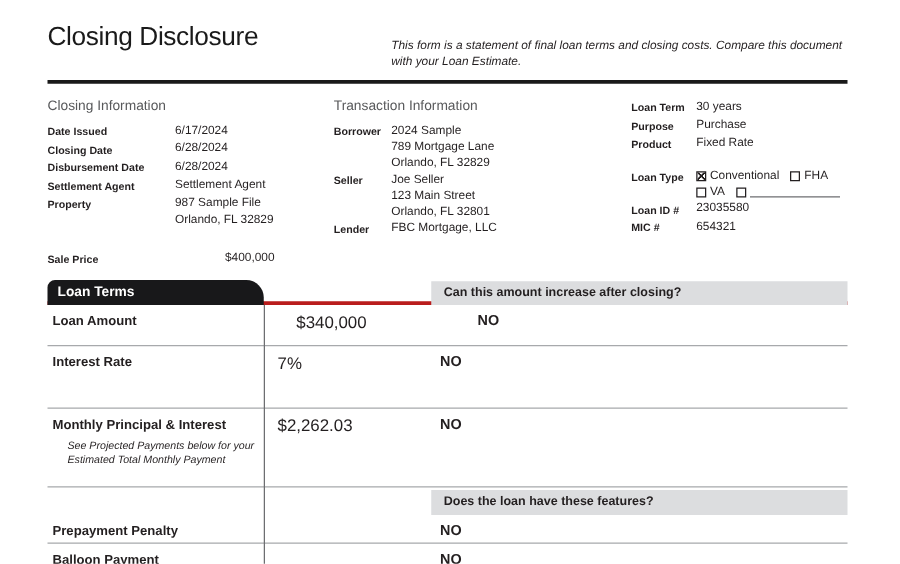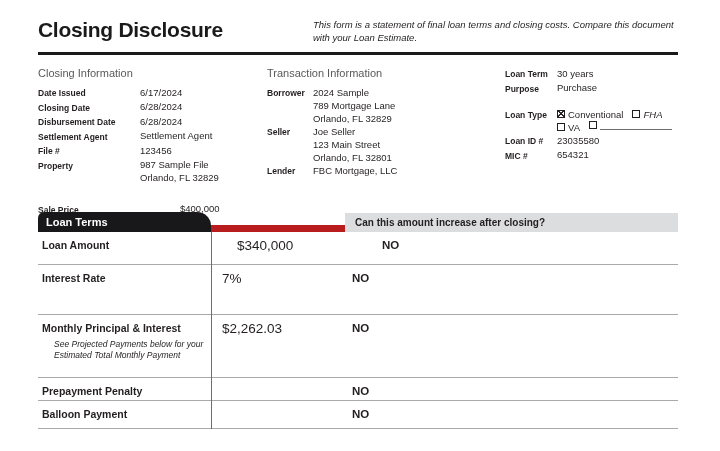--- a/index.html
+++ b/index.html
@@ -2,50 +2,50 @@
 <html><head>
 <meta charset="utf-8">
 <style>
   * { margin:0; padding:0; box-sizing:border-box; }
   html,body { width:720px; height:451px; background:#ffffff; overflow:hidden; }
   body { font-family:"Liberation Sans","DejaVu Sans",sans-serif; color:#231f20; }
   .page { padding:14px 42px 0 38px; width:720px; }
 
   
   .doc-header { display:flex; align-items:flex-start; border-bottom:3px solid #1a1a1a; padding-bottom:7px; }
-  .doc-title { width:275px; font-size:21px; font-weight:bold; letter-spacing:-0.3px; color:#1a1a1a; margin-top:4px; }
-  .doc-subtitle { width:365px; font-size:9.5px; font-style:italic; line-height:1.4; margin-top:4px; }
+  .doc-title { width:275px; font-size:21px; font-weight:normal; letter-spacing:-0.3px; color:#1a1a1a; margin-top:4px; }
+  .doc-subtitle { width:365px; font-size:9.5px; font-style:italic; line-height:1.4; margin-top:16px; }
 
   
   .info-section { display:grid; grid-template-columns:229px 238px 173px; margin-top:12px; height:137px; }
   .info-heading { font-size:11px; color:#58595b; margin-bottom:7px; }
   .field { display:flex; min-height:13px; line-height:13px; }
   .flabel { font-size:8.5px; font-weight:bold; padding-top:1.5px; }
   .fvalue { font-size:9.5px; white-space:pre-line; }
   .col-closing .flabel { width:102px; }
   .col-transaction .flabel { width:46px; }
   .col-loan .flabel { width:52px; }
   .gap-sm { margin-top:18px;gap:40px; }
   .gap-md { margin-top:12px; }
 
   
   .cbgroup { line-height:13px; }
-  .cbline { display:flex; align-items:flex-start; }
+  .cbline { display:flex; align-items:center; }
   .cbitem { display:inline-flex; align-items:center; margin-right:9px; }
-  .cbitem:last-child { margin-right:0;font-style:italic; }
+  .cbitem:last-child { margin-right:0; }
   .cb { width:8px; height:8px; border:1.3px solid #231f20; display:inline-block; margin-right:3px; flex:none; }
   .cb.checked { background:
       linear-gradient(45deg,  transparent 42%, #231f20 46%, #231f20 58%, transparent 62%),
       linear-gradient(-45deg, transparent 42%, #231f20 46%, #231f20 58%, transparent 62%); }
   .cbtext { font-size:9.5px; }
   .blank-line { display:inline-block; width:72px; border-bottom:1px solid #6d6e71; height:9px; }
 
   
   .lt-table { margin-top:9px; }
-  .lt-header { display:grid; grid-template-columns:173px 134px 1fr; height:19px; border-bottom:7px solid #b91c1c; }
+  .lt-header { display:grid; grid-template-columns:173px 134px 1fr; height:19px; border-bottom:3px solid #b91c1c; }
   .lt-tab { background:#18181a; color:#ffffff; font-size:11px; font-weight:bold;
             display:flex; align-items:center; padding-left:8px; border-radius:6px 14px 0 0; height:20px; margin-top:-1px; }
   .lt-band { background:#dcdddf; font-size:10px; font-weight:bold; display:flex; align-items:center; padding-left:10px; }
   .lt-body { position:relative; }
   .vline { position:absolute; left:173px; top:0; bottom:0; width:1px; background:#6d6e71; }
   .lt-row { display:grid; grid-template-columns:173px 134px 1fr; border-bottom:1px solid #a7a9ac; }
   .lt-row.no-border { border-bottom:none; }
   .r-loan-amount { height:33px;gap:15px; }
   .r-interest-rate { height:50px; }
   .r-monthly-pi { height:63px; }
@@ -83,24 +83,20 @@
       </div>
       <div class="field">
         <span class="flabel">Disbursement Date</span>
         <span class="fvalue">6/28/2024</span>
       </div>
       <div class="field">
         <span class="flabel">Settlement Agent</span>
         <span class="fvalue">Settlement Agent</span>
       </div>
       <div class="field">
-        <span class="flabel">File #</span>
-        <span class="fvalue">123456</span>
-      </div>
-      <div class="field">
         <span class="flabel">Property</span>
         <span class="fvalue">987 Sample File
 Orlando, FL  32829</span>
       </div>
       <div class="field gap-sm">
         <span class="flabel">Sale Price</span>
         <span class="fvalue">$400,000</span>
       </div>
     </div>
 
@@ -125,20 +121,24 @@
     </div>
 
     <div class="col-loan">
       <div class="field">
         <span class="flabel">Loan Term</span>
         <span class="fvalue">30 years</span>
       </div>
       <div class="field">
         <span class="flabel">Purpose</span>
         <span class="fvalue">Purchase</span>
+      </div>
+      <div class="field">
+        <span class="flabel">Product</span>
+        <span class="fvalue">Fixed Rate</span>
       </div>
       <div class="field gap-md">
         <span class="flabel">Loan Type</span>
         <div class="cbgroup">
           <div class="cbline">
             <span class="cbitem">
               <span class="cb checked"></span>
               <span class="cbtext">Conventional</span>
             </span>
             <span class="cbitem">
@@ -193,20 +193,25 @@
 
       <div class="lt-row r-monthly-pi">
         <div class="lt-label">
           <span>Monthly Principal &amp; Interest</span>
           <div class="lt-note">See Projected Payments below for your Estimated Total Monthly Payment</div>
         </div>
         <div class="lt-value">$2,262.03</div>
         <div class="lt-answer">NO</div>
       </div>
 
+      <div class="lt-row r-features no-border">
+        <div></div>
+        <div></div>
+        <div class="features-band">Does the loan have these features?</div>
+      </div>
 
       <div class="lt-row r-prepayment">
         <div class="lt-label">Prepayment Penalty</div>
         <div class="lt-value"></div>
         <div class="lt-answer">NO</div>
       </div>
 
       <div class="lt-row r-balloon">
         <div class="lt-label">Balloon Payment</div>
         <div class="lt-value"></div>

